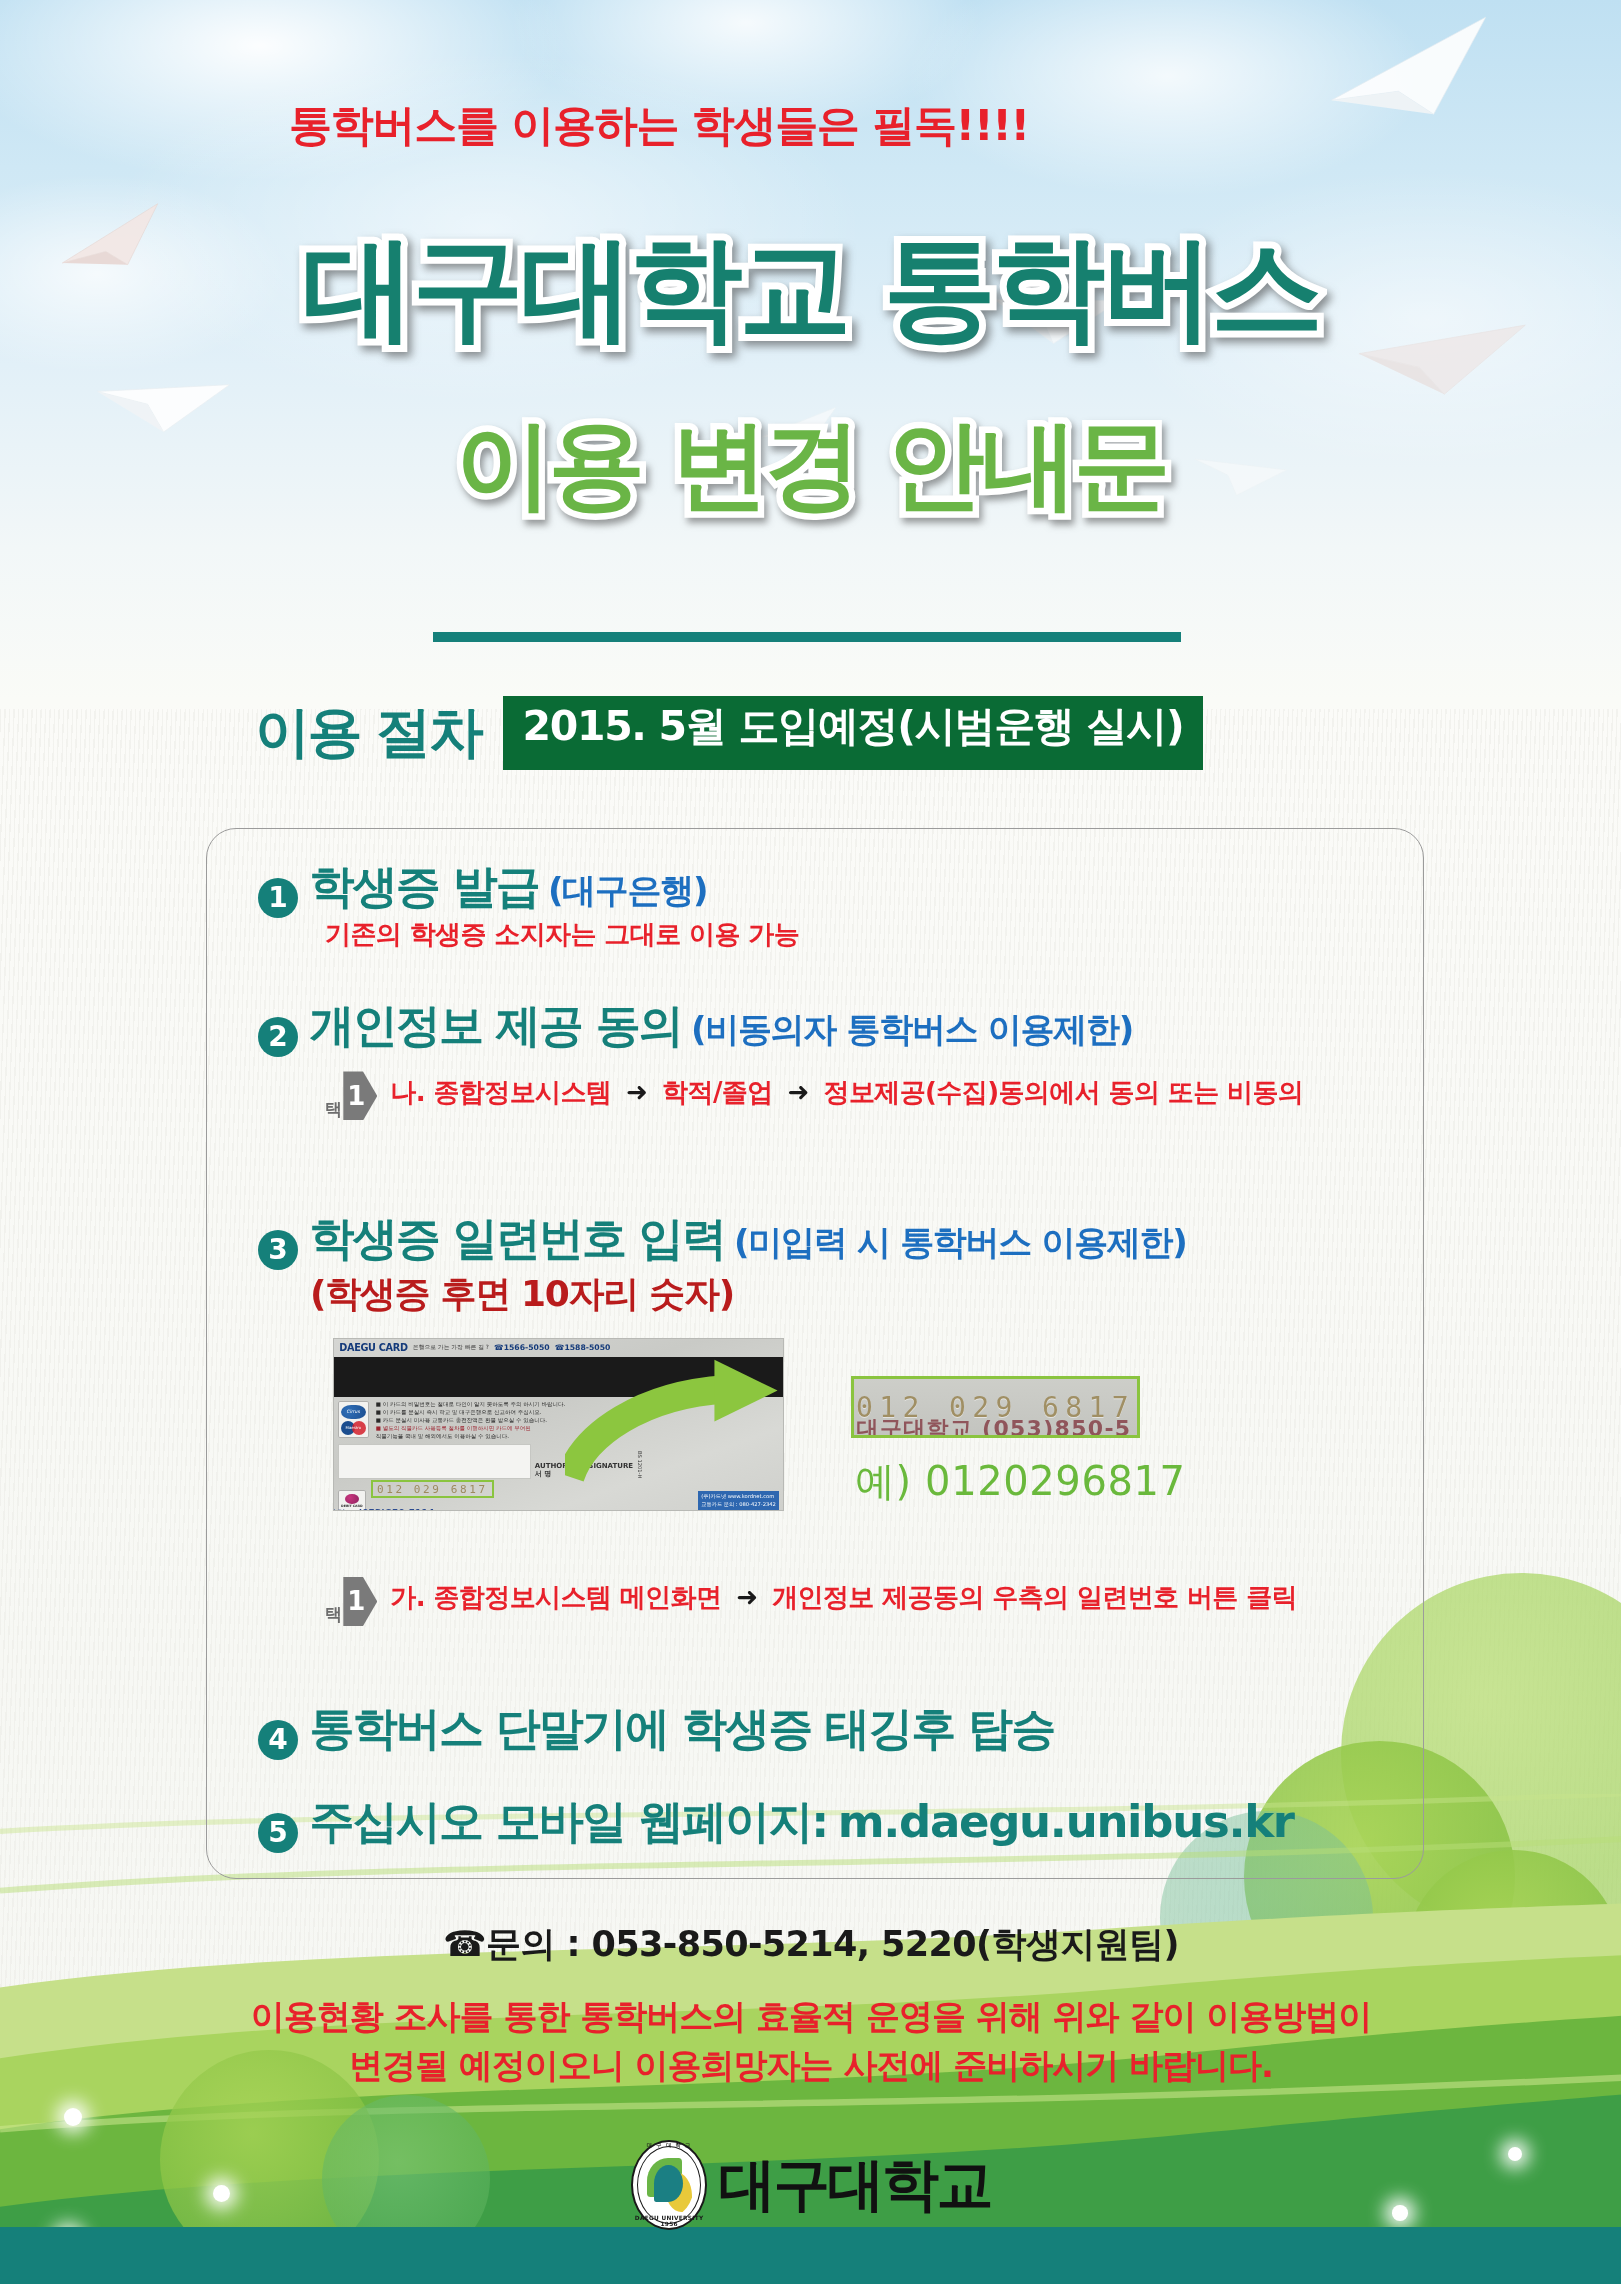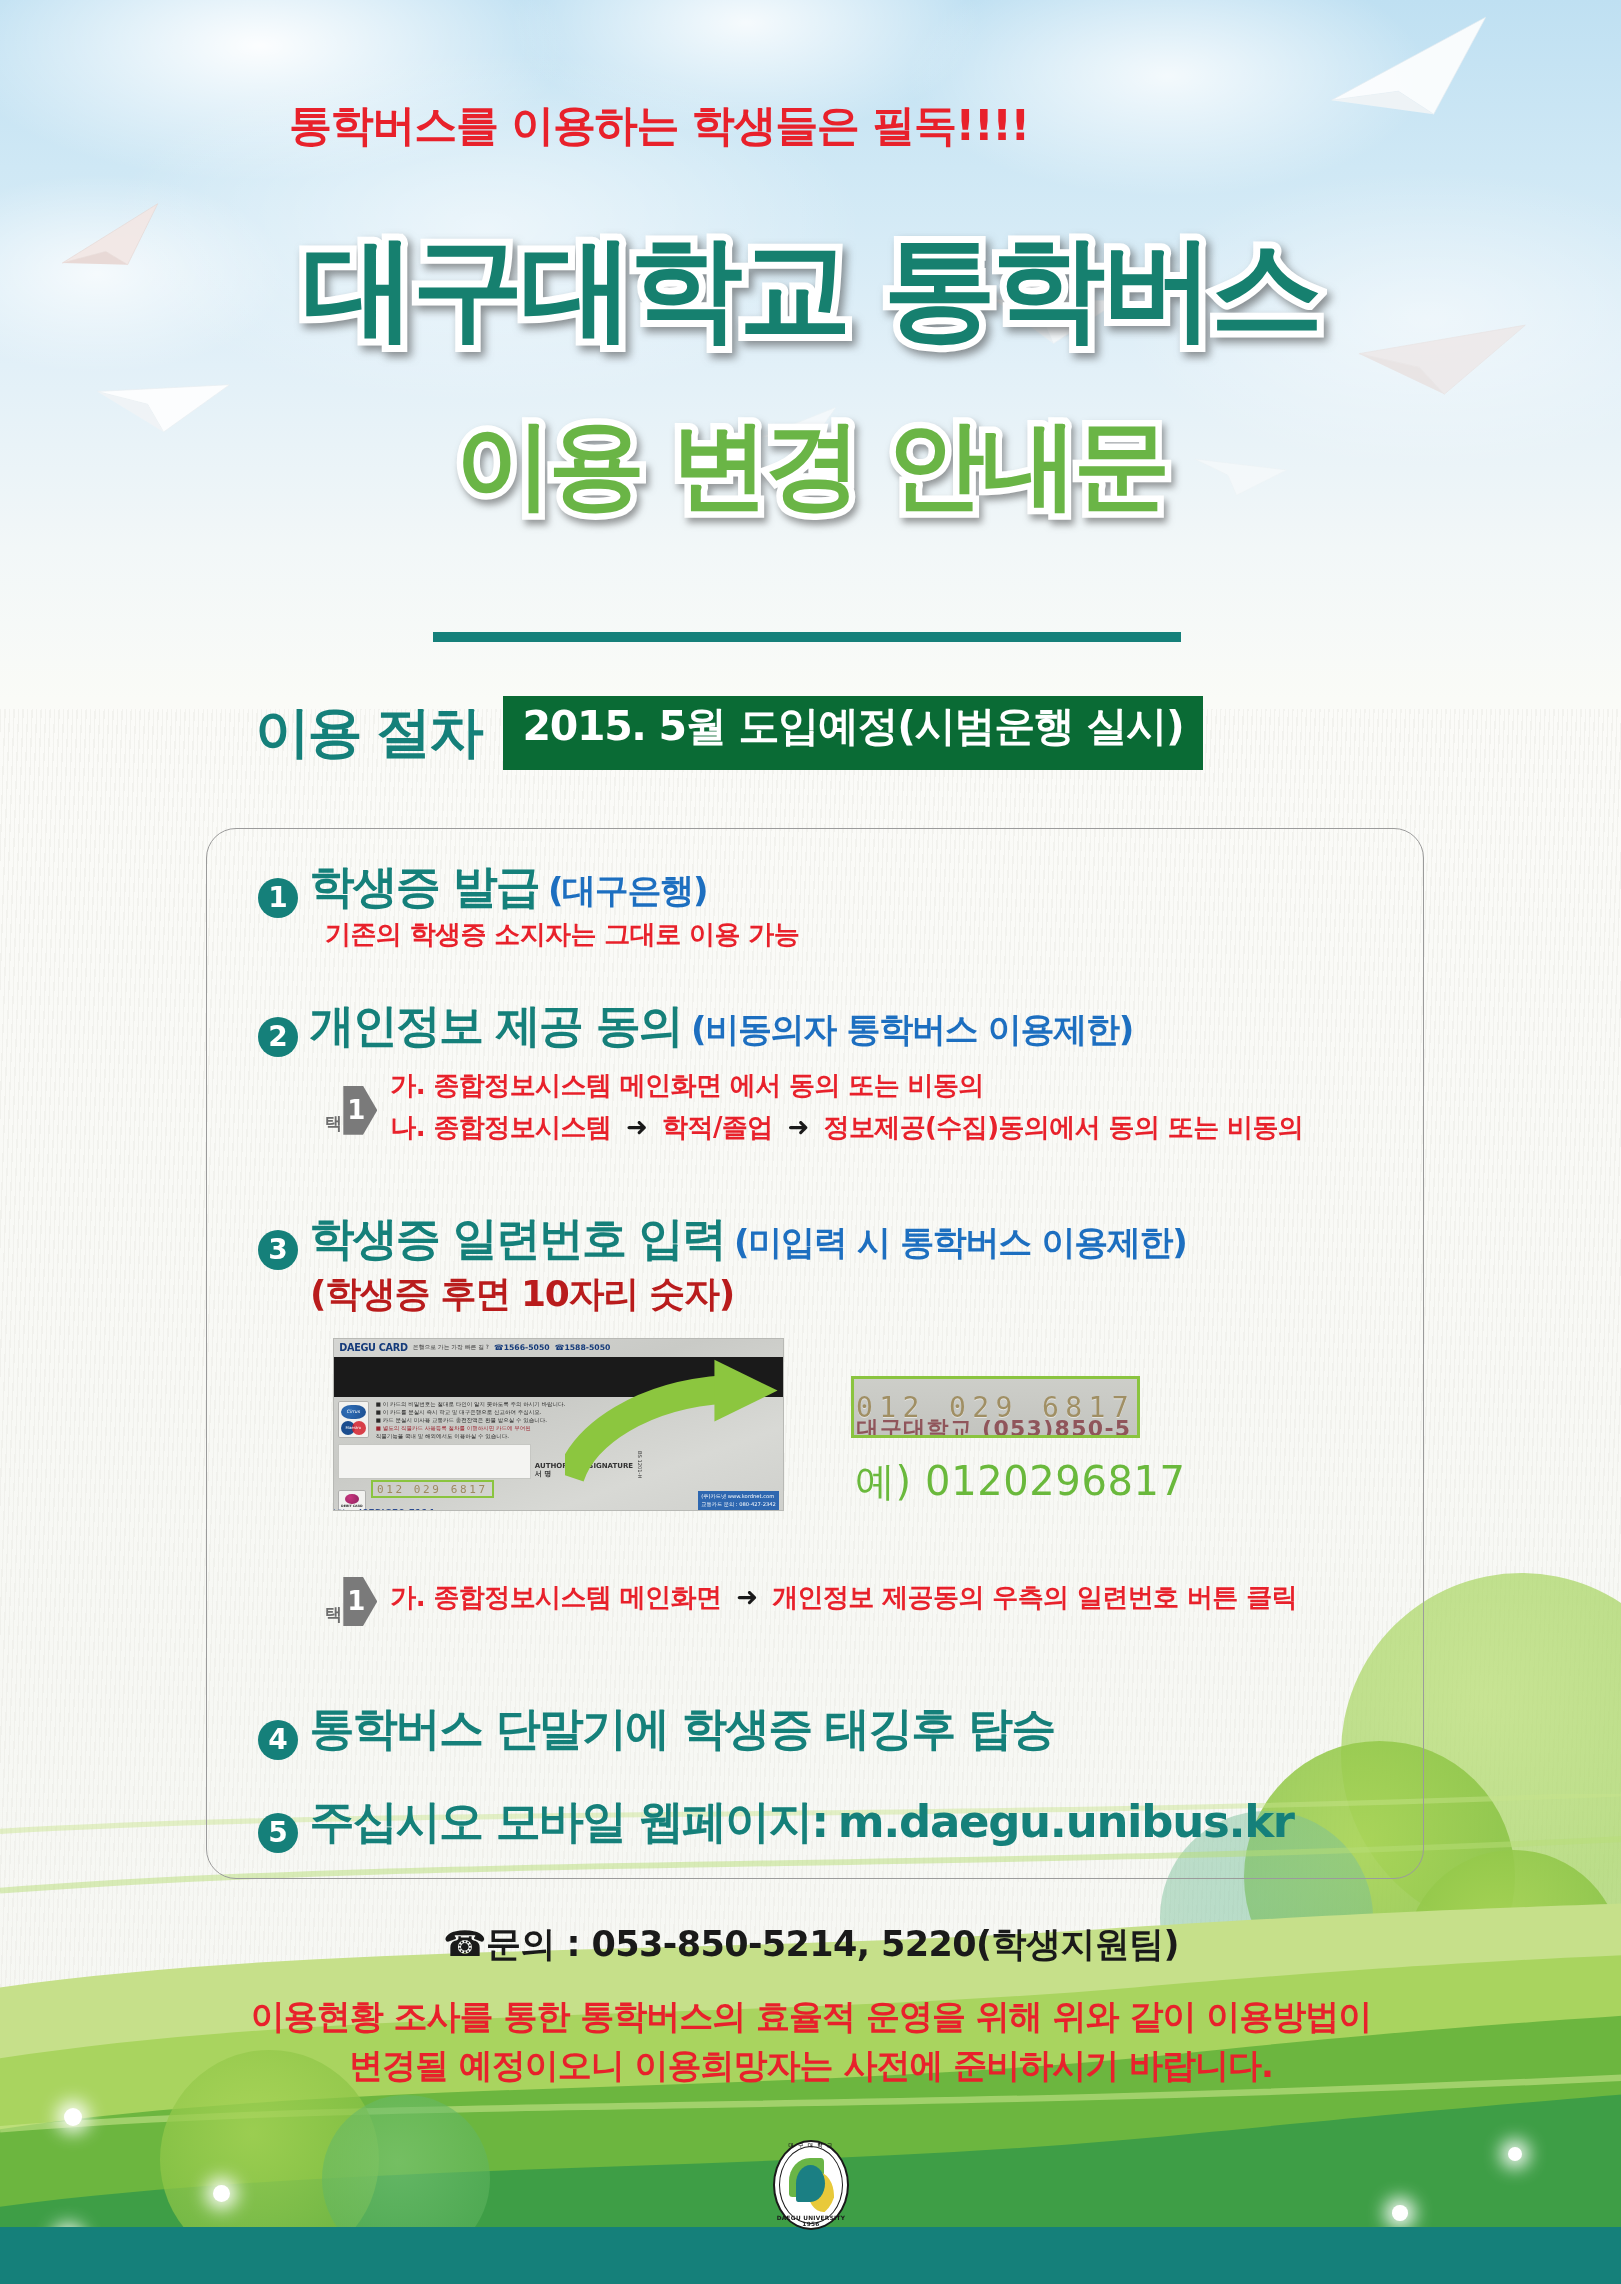--- a/index.html
+++ b/index.html
@@ -353,23 +353,20 @@
       <span class="step-paren">(비동의자 통학버스 이용제한)</span>
     </div>
     <div class="pick-row" style="margin-left:67px; margin-top:11.6px;">
       <span class="pick">
         <span class="pick-label">택</span>
         <span class="pick-arrow">
             <span>1</span>
           </span>
       </span>
       <span class="pick-lines">
-        <span class="pick-line">
-          <span>가. 종합정보시스템 메인화면 에서 동의 또는 비동의</span>
-        </span>
         <span class="pick-line">
           <span>나. 종합정보시스템</span>
           <span class="arw">➜</span>
           <span>학적/졸업</span>
           <span class="arw">➜</span>
           <span>정보제공(수집)동의에서 동의 또는 비동의</span>
         </span>
       </span>
     </div>
   </div>
@@ -487,16 +484,17 @@
       <div class="ring"></div>
       <div class="ring2"></div>
       <div class="inner">
         <div class="p1"></div>
           <div class="p2"></div>
           <div class="p3"></div>
       </div>
       <div class="txt-t">대 구 대 학 교</div>
       <div class="txt-u">DAEGU UNIVERSITY 1956</div>
     </div>
+    <div class="univname">대구대학교</div>
   </div>
 
 </div>
 
 
 </body></html>

